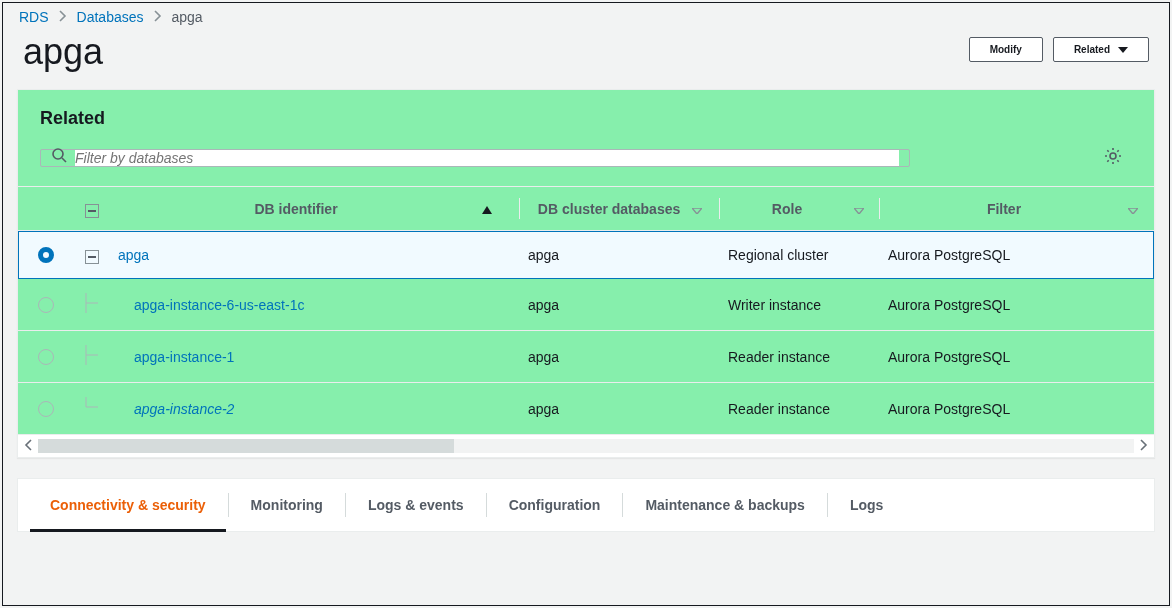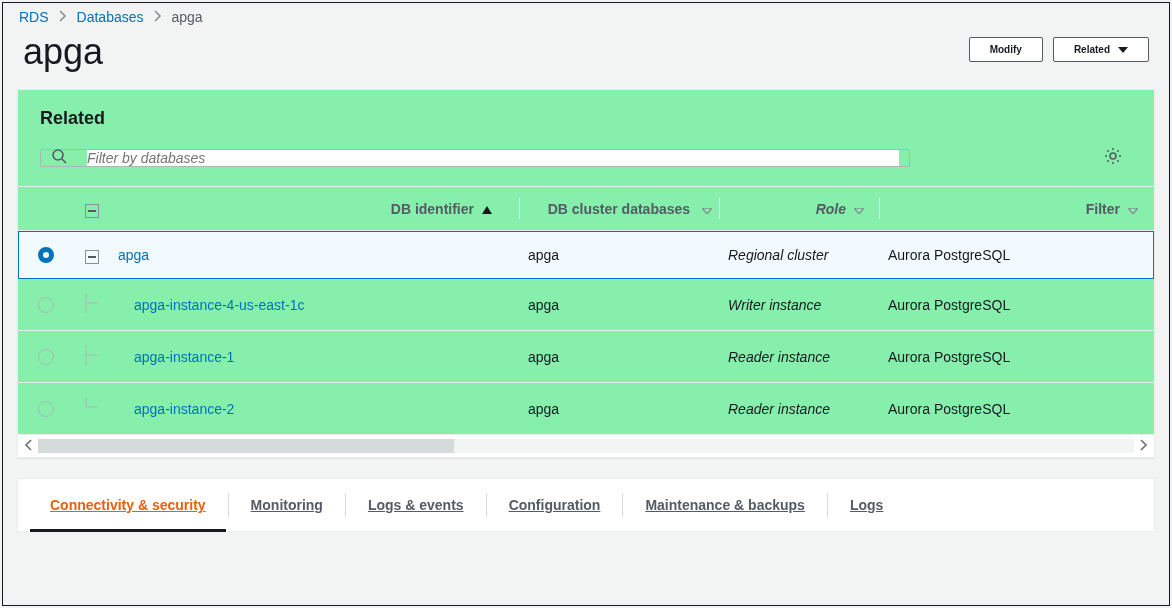--- a/index.html
+++ b/index.html
@@ -69,48 +69,48 @@
     }
     .filter-row {
       display: flex;
       align-items: center;
       justify-content: space-between;
       padding: 0 22px 14px 22px;
       gap: 12px;
     }
     .search-wrap {
       display: flex;
-      align-items: center;
+      align-items: flex-end;
       border: 1px solid #aab7b8;
       border-radius: 2px;
       flex: 0 0 870px;
       height: 18px;
       padding: 0 10px;
-      gap: 20px;
+      gap: 8px;
     }
     .search-wrap input {
       border: none;
       outline: none;
       font-size: 14px;
       flex: 1;
       font-style: italic;
       color: #687078;
     }
     .gear-btn {
       background: none;
       border: none;
       cursor: pointer;
       padding: 4px;
       margin-right: 6px;
     }
     
     .tbl-wrap { border-top: 1px solid #eaeded; }
     table { width: 100%; border-collapse: collapse; }
     th {
-      text-align: right;
+      text-align: center;
       padding: 12px 8px;
       font-size: 14px;
       font-weight: 700;
       color: #545b64;
       border-bottom: 1px solid #eaeded;
       position: relative;
     }
     th .sort-ind { margin-left: 8px; color: #16191f; }
     th .col-divider {
       position: absolute;
@@ -134,21 +134,21 @@
     .expand-box {
       width: 14px; height: 14px; border: 1px solid #879196;
       display: inline-flex; align-items: center; justify-content: center;
       font-size: 10px; color: #545b64; line-height: 1;
     }
     .link { color: #0073bb; text-decoration: none; }
     .col-radio { width: 56px; text-align: center; }
     .col-expand { width: 36px; text-align: center; }
     .col-id { width: 410px; }
     .col-cluster { width: 200px; }
-    .col-role { width: 160px; font-style: italic; }
+    .col-role { width: 160px; }
     .col-engine { width: auto; }
     .hscroll {
       height: 22px;
       display: flex;
       align-items: center;
       justify-content: space-between;
       background: #fff;
       padding: 0 6px;
     }
     .hscroll .track {
@@ -172,21 +172,20 @@
       align-items: center;
       padding: 0 10px;
     }
     .tab {
       padding: 18px 22px;
       font-size: 14px;
       font-weight: 700;
       color: #545b64;
       cursor: pointer;
       position: relative;
-      text-decoration: underline;
     }
     .tab.active { color: #eb5f07; }
     .tab.active::after {
       content: '';
       position: absolute; left: 2px; right: 2px; bottom: -1px;
       height: 3px; background: #16191f;
     }
     .tab-divider {
       width: 1px; height: 24px; background: #d5dbdb;
     }
@@ -309,41 +308,41 @@
               <td class="col-id"><a href="#" class="link">apga</a></td>
               <td class="col-cluster">apga</td>
               <td class="col-role">Regional cluster</td>
               <td class="col-engine">Aurora PostgreSQL</td>
             </tr>
             <tr>
               <td class="col-radio"><span class="radio"></span></td>
               <td class="col-expand"><span><svg width="20" height="20" viewBox="0 0 20 20">
                     <path d="M4 0 L4 20 M4 10 L16 10" fill="none" stroke="#aab7b8" stroke-width="1"></path>
                   </svg></span></td>
-              <td class="col-id" style="padding-left:24px;"><a href="#" class="link">apga-instance-4-us-east-1c</a></td>
+              <td class="col-id" style="padding-left:24px;"><a href="#" class="link">apga-instance-6-us-east-1c</a></td>
               <td class="col-cluster">apga</td>
               <td class="col-role">Writer instance</td>
               <td class="col-engine">Aurora PostgreSQL</td>
             </tr>
             <tr>
               <td class="col-radio"><span class="radio"></span></td>
               <td class="col-expand"><span><svg width="20" height="20" viewBox="0 0 20 20">
                     <path d="M4 0 L4 20 M4 10 L16 10" fill="none" stroke="#aab7b8" stroke-width="1"></path>
                   </svg></span></td>
               <td class="col-id" style="padding-left:24px;"><a href="#" class="link">apga-instance-1</a></td>
               <td class="col-cluster">apga</td>
               <td class="col-role">Reader instance</td>
               <td class="col-engine">Aurora PostgreSQL</td>
             </tr>
             <tr>
               <td class="col-radio"><span class="radio"></span></td>
               <td class="col-expand"><span><svg width="20" height="20" viewBox="0 0 20 20">
                     <path d="M4 0 L4 10 L16 10" fill="none" stroke="#aab7b8" stroke-width="1"></path>
                   </svg></span></td>
-              <td class="col-id" style="padding-left:24px;"><a href="#" class="link">apga-instance-2</a></td>
+              <td class="col-id" style="padding-left:24px;font-style:italic;"><a href="#" class="link">apga-instance-2</a></td>
               <td class="col-cluster">apga</td>
               <td class="col-role">Reader instance</td>
               <td class="col-engine">Aurora PostgreSQL</td>
             </tr>
           </tbody>
       </table>
       <div class="hscroll">
         <span class="arrow">
           <svg width="8" height="12" viewBox="0 0 8 12">
               <path d="M7 1 L2 6 L7 11" fill="none" stroke="#687078" stroke-width="1.6"></path>

